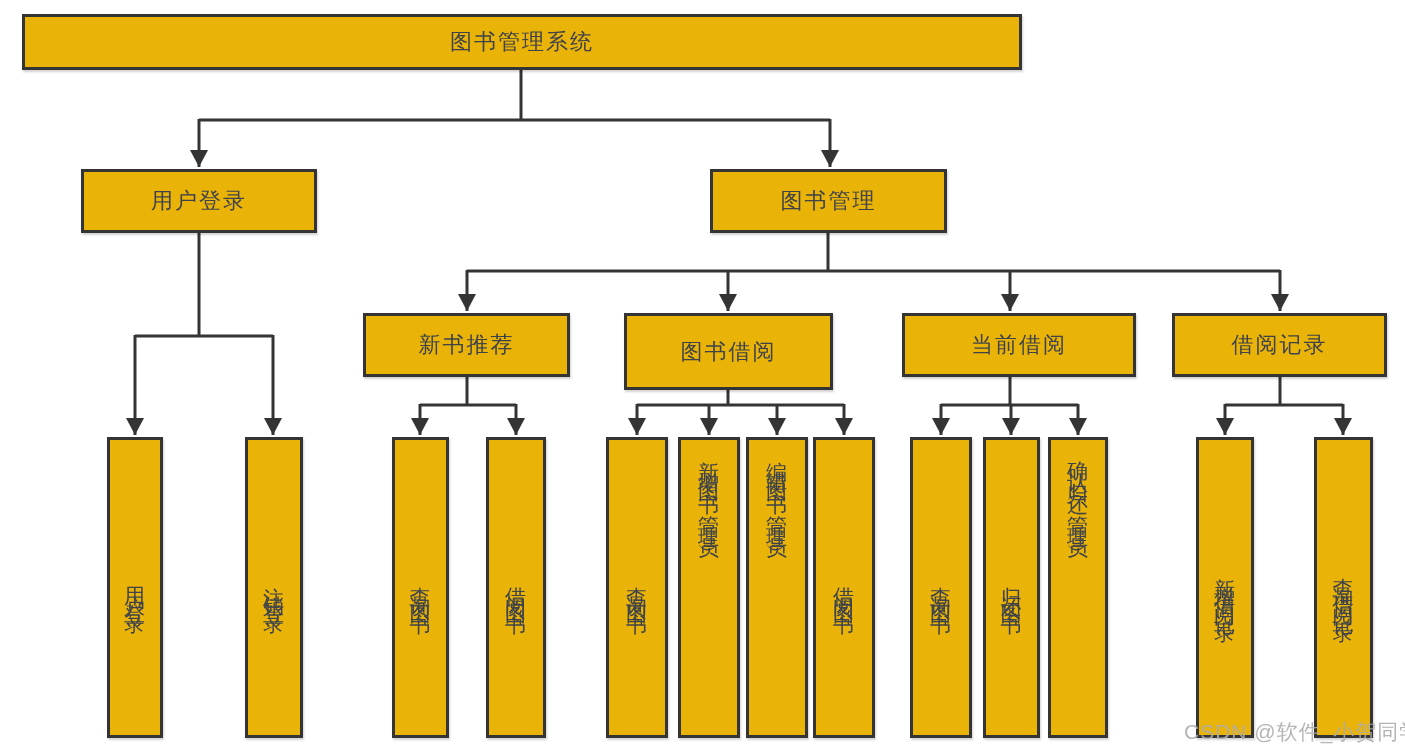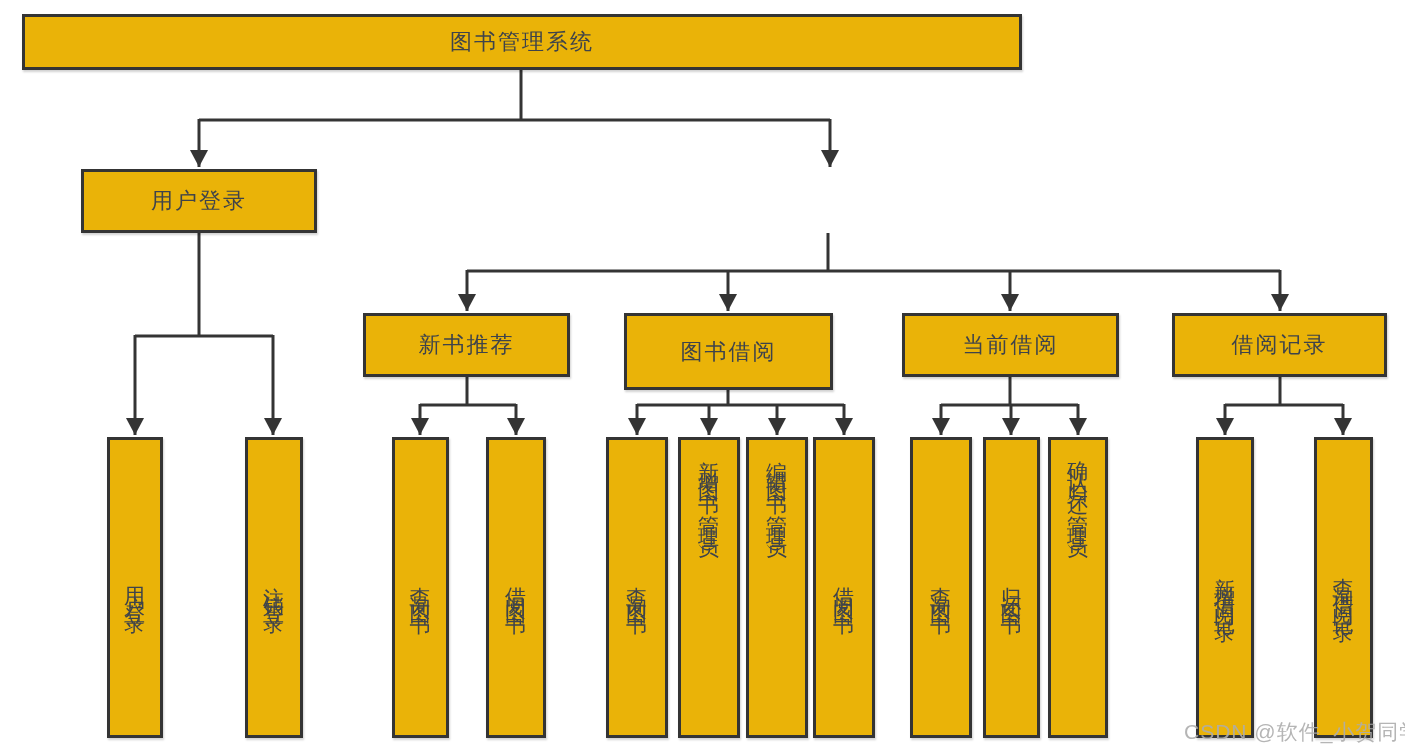--- a/index.html
+++ b/index.html
@@ -96,28 +96,31 @@
     </g>
   </svg>
 
   <div class="box h" style="left:22px;top:14px;width:1000px;height:56px;">
     <span>图书管理系统</span>
   </div>
 
   <div class="box h" style="left:81px;top:169px;width:236px;height:64px;">
     <span>用户登录</span>
   </div>
+  <div class="box h" style="left:710px;top:169px;width:237px;height:64px;">
+    <span>图书管理</span>
+  </div>
 
   <div class="box h" style="left:363px;top:313px;width:207px;height:64px;font-family:Liberation Mono, monospace;">
     <span>新书推荐</span>
   </div>
   <div class="box h" style="left:624px;top:313px;width:209px;height:77px;">
     <span>图书借阅</span>
   </div>
-  <div class="box h" style="left:902px;top:313px;width:217px;height:64px;">
+  <div class="box h" style="left:902px;top:313px;width:234px;height:64px;">
     <span>当前借阅</span>
   </div>
   <div class="box h" style="left:1172px;top:313px;width:215px;height:64px;">
     <span>借阅记录</span>
   </div>
 
   <div class="box v" style="left:107px;top:437px;width:56px;height:301px;">
     <span>用户登录</span>
   </div>
   <div class="box v" style="left:245px;top:437px;width:58px;height:301px;">

